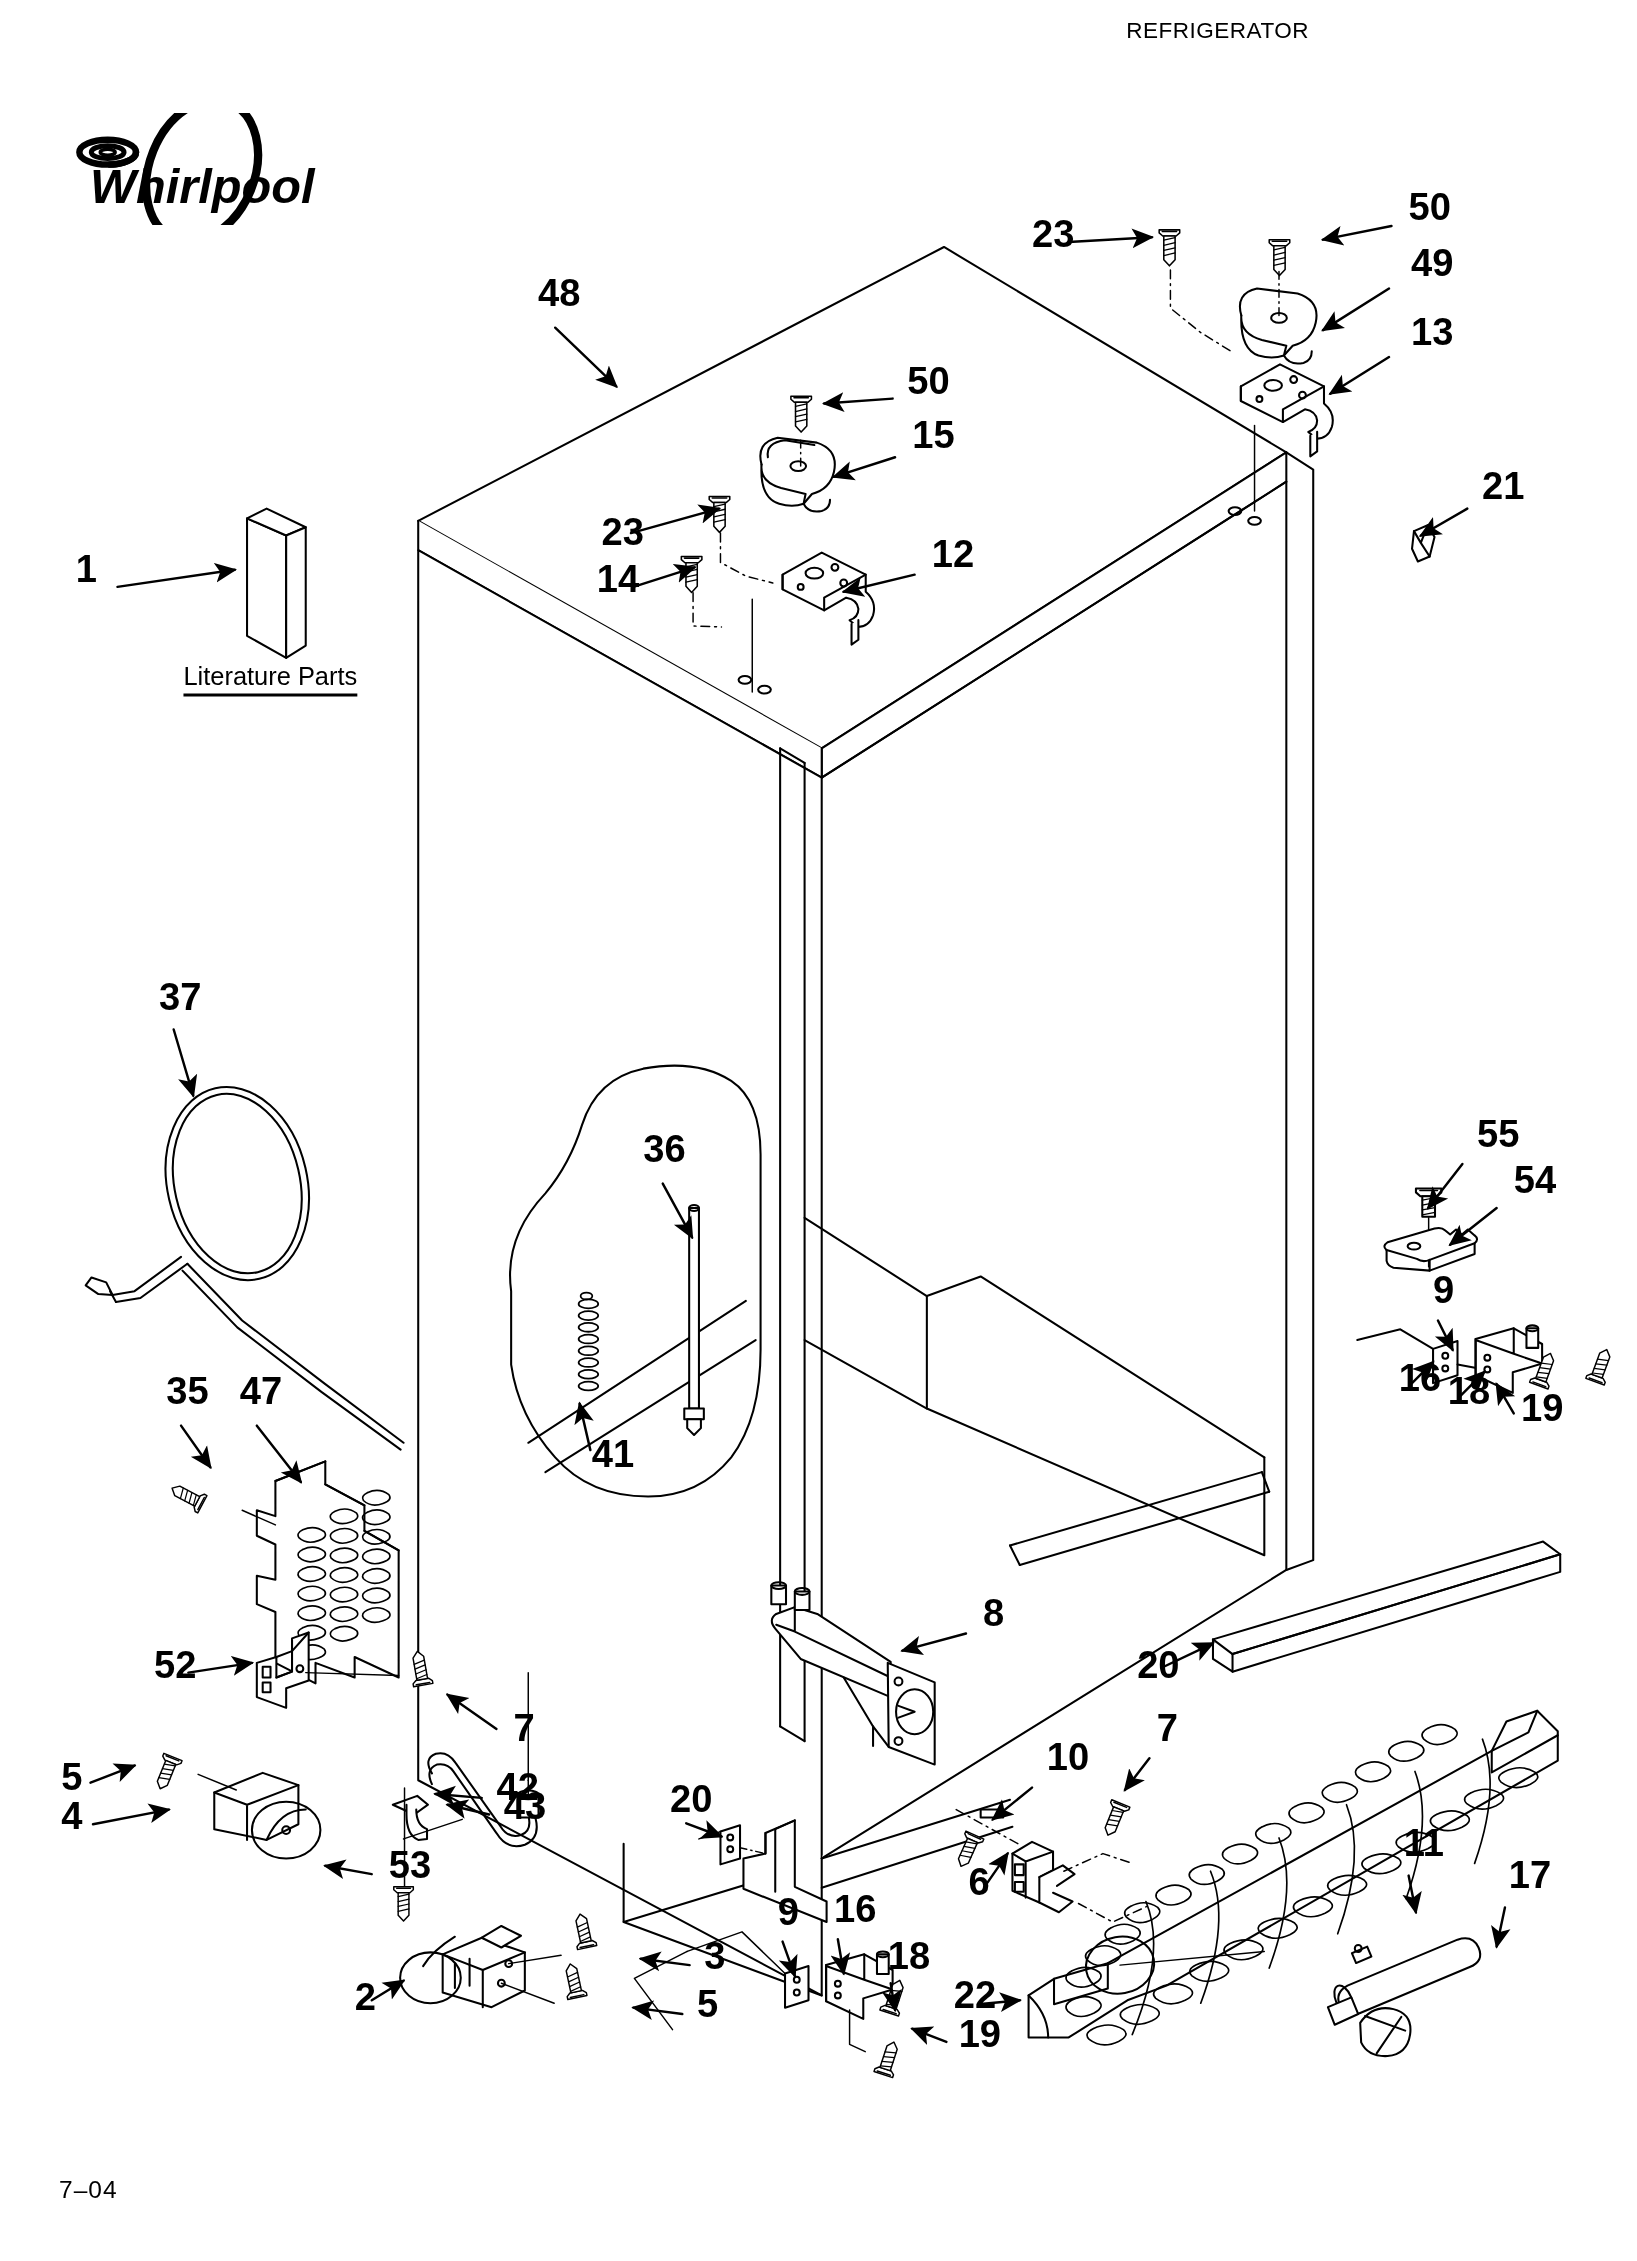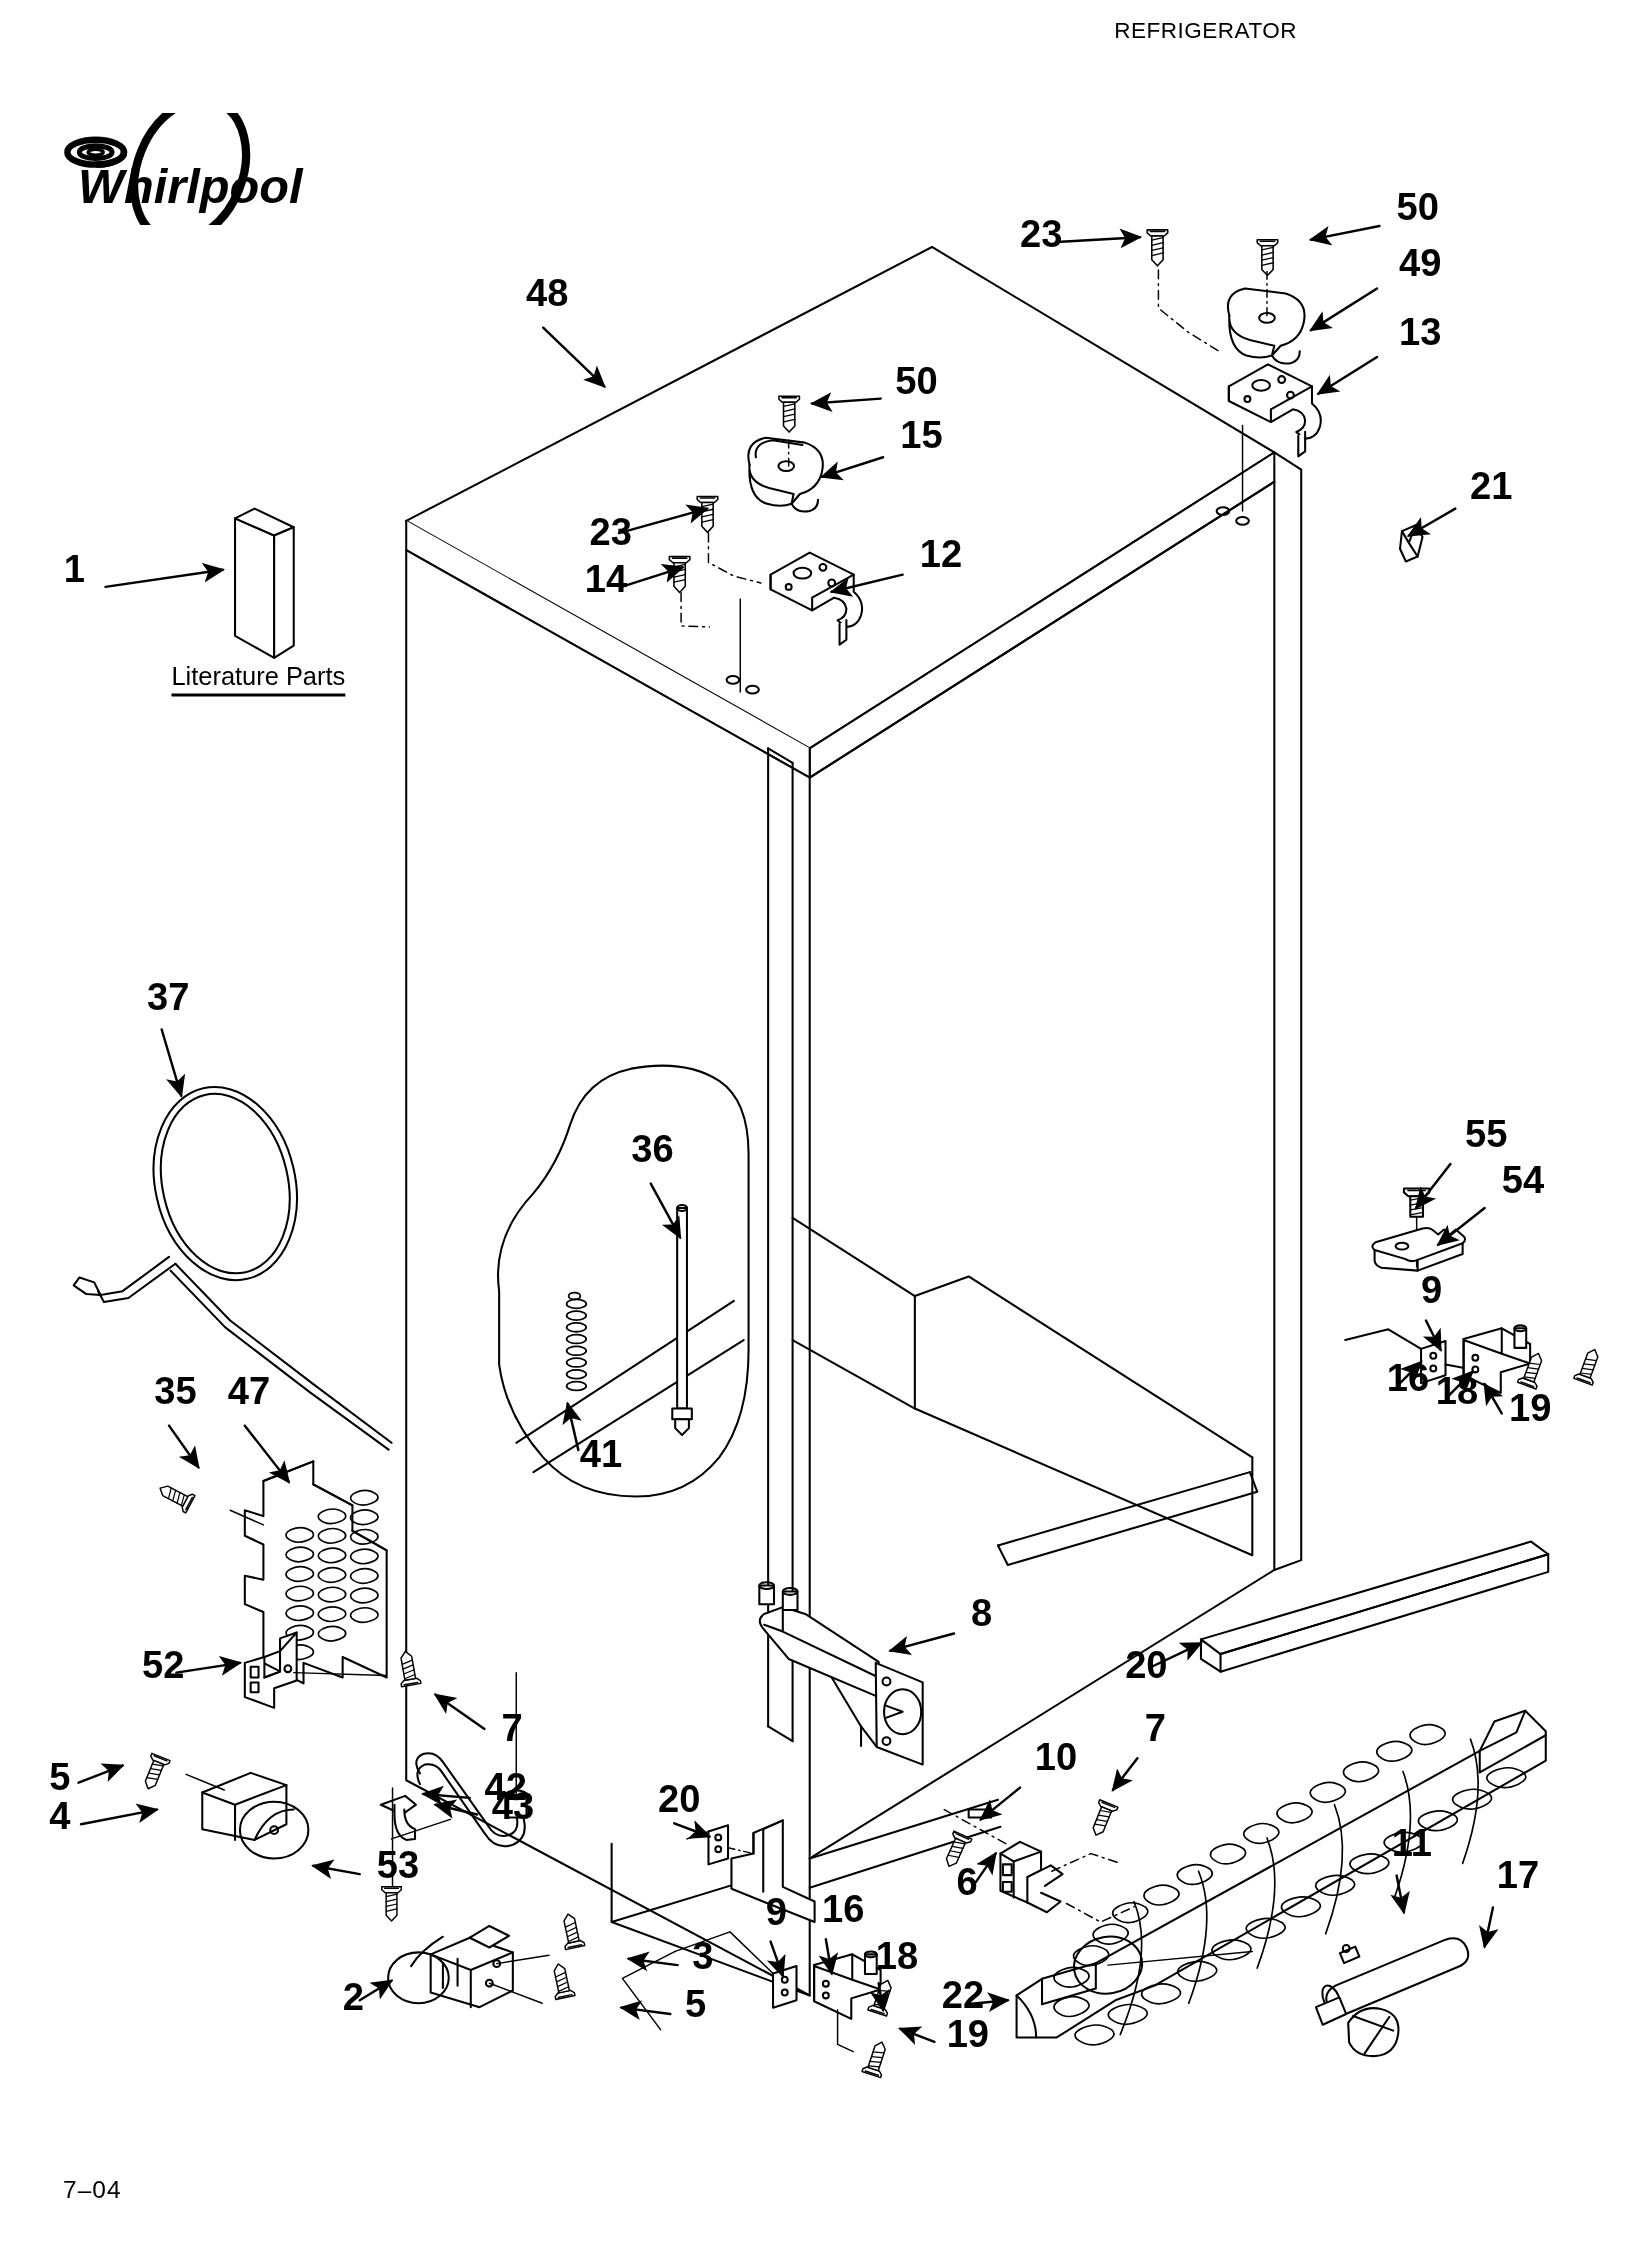--- a/index.html
+++ b/index.html
@@ -1,21 +1,21 @@
 <!DOCTYPE html>
 <html style="font-size:7.8px"><head>
 <meta charset="utf-8">
 <style>
   html,body{margin:0;padding:0;background:#fff;}
   body{width:1638px;height:2261px;position:relative;overflow:hidden;
        font-family:"Liberation Sans", sans-serif;color:#000;}
-  #sheet{position:absolute;left:0;top:0;width:1326px;height:2261px;background:#fff;}
+  #sheet{position:absolute;left:12px;top:0;width:1326px;height:2261px;background:#fff;}
   .hdr{position:absolute;font-size:22.5px;letter-spacing:0.5px;font-weight:400;}
   #header-title{right:29px;top:17.6px;}
-  #footer-date{position:absolute;left:47px;top:2176px;font-size:24.5px;letter-spacing:1px;margin-left:16px;}
+  #footer-date{position:absolute;left:47px;top:2176px;font-size:24.5px;letter-spacing:1px;}
   #logo{position:absolute;left:29px;top:113px;width:293px;height:108px;font-style:italic;}
   svg{display:block;}
   text{font-family:"Liberation Sans", sans-serif;}
 </style>
 </head>
 <body>
 
 <div id="sheet">
 
   <div class="hdr" id="header-title">REFRIGERATOR</div>

